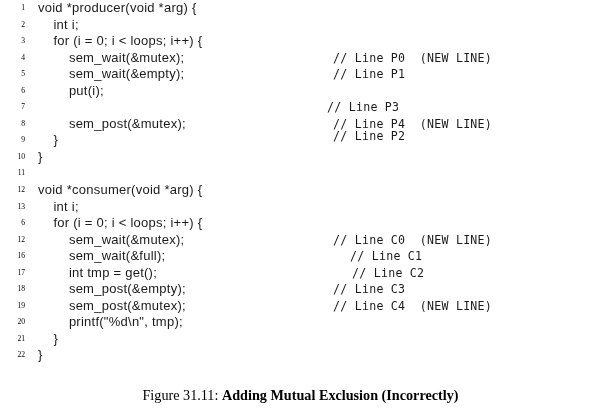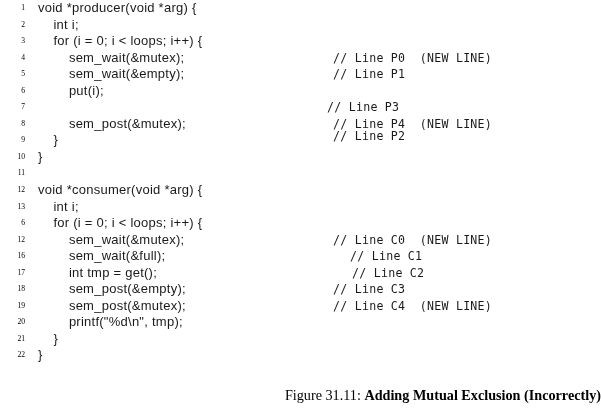--- a/index.html
+++ b/index.html
@@ -70,21 +70,21 @@
     line-height: 16.55px;
     white-space: pre;
     color: #1a1a1a;
   }
 
   #caption {
     position: absolute;
     left: 0;
     top: 386px;
     width: 601px;
-    text-align: right;
+    text-align: center;
     font-family: "Liberation Serif", "DejaVu Serif", serif;
     font-size: 14.2px;
     line-height: 19px;
     color: #000000;
   }
   #caption .caption-label {
     font-weight: normal;
   }
   #caption .caption-title {
     font-weight: bold;

